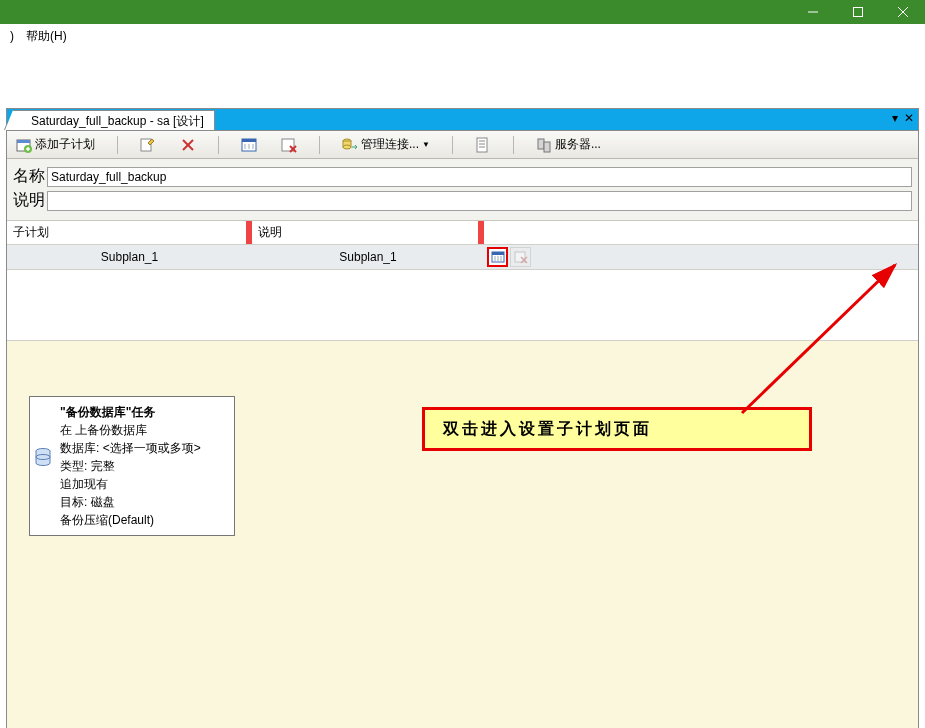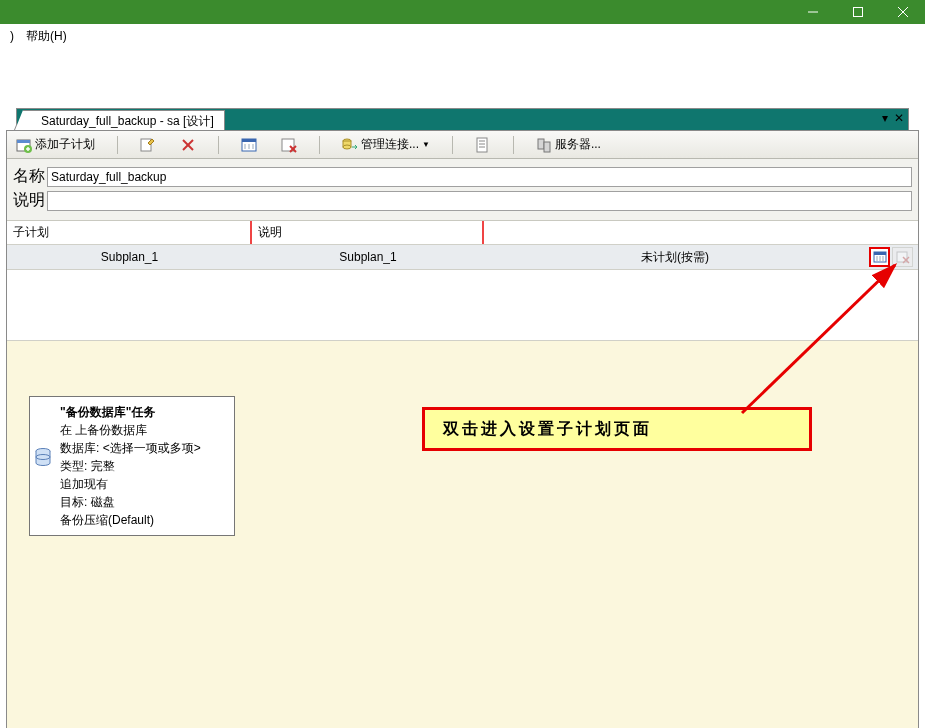--- a/index.html
+++ b/index.html
@@ -11,21 +11,21 @@
     .win-btn svg{ width:10px; height:10px; stroke:#fff; stroke-width:1; }
 
     
     .menubar { height:24px; display:flex; align-items:center; padding-left:4px; background:#fff; }
     .menu-item { padding:2px 6px; font-size:12px; color:#000; cursor:default; }
 
     
     .spacer { height:60px; background:#fff; }
 
     
-    .doc-tabstrip { height:22px; border:1px solid #8a8a8a; border-bottom:none; background:#0f766e; display:flex; align-items:flex-end; margin:0 16px; position:relative; }
+    .doc-tabstrip { height:22px; border:1px solid #8a8a8a; border-bottom:none; background:#0ea5e9; display:flex; align-items:flex-end; margin:0 6px; position:relative; }
     .doc-tab { position:relative; height:20px; padding:2px 10px 2px 18px; background:#fff; border-top:1px solid #8a8a8a; border-right:1px solid #8a8a8a; margin-top:1px; margin-left:6px; font-size:12px; }
     .doc-tab::before { content:''; position:absolute; left:-8px; top:-1px; width:0; height:0; border-bottom:20px solid #fff; border-left:8px solid transparent; }
     .doc-tab::after { content:''; position:absolute; left:-9px; top:-1px; width:0; height:0; border-bottom:20px solid #8a8a8a; border-left:8px solid transparent; z-index:-1; }
     .tab-right-controls { position:absolute; right:4px; top:2px; display:flex; gap:6px; align-items:center; }
     .tab-right-controls span{ font-size:12px; cursor:default; color:#000;}
 
     
     .doc-frame { margin:0 6px; border:1px solid #8a8a8a; border-top:1px solid #8a8a8a; }
     .toolbar { height:28px; background:linear-gradient(#f9f9f7,#e9e8e2); border-bottom:1px solid #b8b8b0; display:flex; align-items:center; padding:0 4px; gap:14px;}
     .tb-btn { height:22px; padding:2px 4px; display:flex; align-items:center; gap:3px; font-size:12px; color:#000; cursor:default; border:1px solid transparent; }
@@ -35,21 +35,21 @@
 
     
     .form-area { background:#f2f2ee; padding:4px 6px 6px 6px; border-bottom:1px solid #c9c9c0; }
     .form-row { display:flex; align-items:center; margin:3px 0;}
     .form-label { width:34px; font-size:16px; }
     .form-input { flex:1; height:20px; border:1px solid #a0a0a0; background:#fff; padding:1px 3px; font-size:12px;}
     
     
     .subplan-table { background:#fff; }
     .tbl-head { display:flex; border-bottom:1px solid #d0d0c8; background:#fff;}
-    .tbl-head .cell{ padding:3px 6px; font-size:12px; border-right:2px solid #ef4444;}
+    .tbl-head .cell{ padding:3px 6px; font-size:12px; border-right:6px solid #ef4444;}
     .c1{width:245px;} .c2{width:232px;} .c3{flex:1;} .c4{width:52px;border-right:none!important;}
     .tbl-row { display:flex; background:#e9ecef; border-bottom:1px solid #d0d0c8; align-items:center;text-align:center;}
     .tbl-row .cell{ padding:3px 6px; font-size:12px;}
     .cal-btn { width:22px; height:20px; border:1px solid #b8b8b0; background:#fff; display:flex; align-items:center; justify-content:center; cursor:default; margin-right:2px;}
     .cal-btn svg{width:14px;height:14px;}
     .cal-btn.highlight{ border:2px solid #e60000; }
     .cal-btn.disabled{ opacity:.45; background:#eee;}
     .tbl-pad { height:70px; background:#fff; }
 
     
@@ -187,21 +187,20 @@
 
   <div class="subplan-table">
     <div class="tbl-head">
       <div class="cell c1">子计划</div>
       <div class="cell c2">说明</div>
       <div class="cell c4"></div>
     </div>
     <div class="tbl-row">
       <div class="cell c1">Subplan_1</div>
       <div class="cell c2">Subplan_1</div>
-      <div class="cell c3">未计划(按需)</div>
       <div class="cell c4" style="display:flex;padding:2px 3px;">
         <div class="cal-btn highlight">
             <svg viewBox="0 0 14 14">
               <rect x="1" y="2" width="12" height="10" fill="#fff" stroke="#3966b0"></rect>
               <rect x="1" y="2" width="12" height="3" fill="#3966b0"></rect>
               <line x1="4" y1="6" x2="4" y2="11" stroke="#9ab"></line>
               <line x1="7" y1="6" x2="7" y2="11" stroke="#9ab"></line>
               <line x1="10" y1="6" x2="10" y2="11" stroke="#9ab"></line>
             </svg>
           </div>

